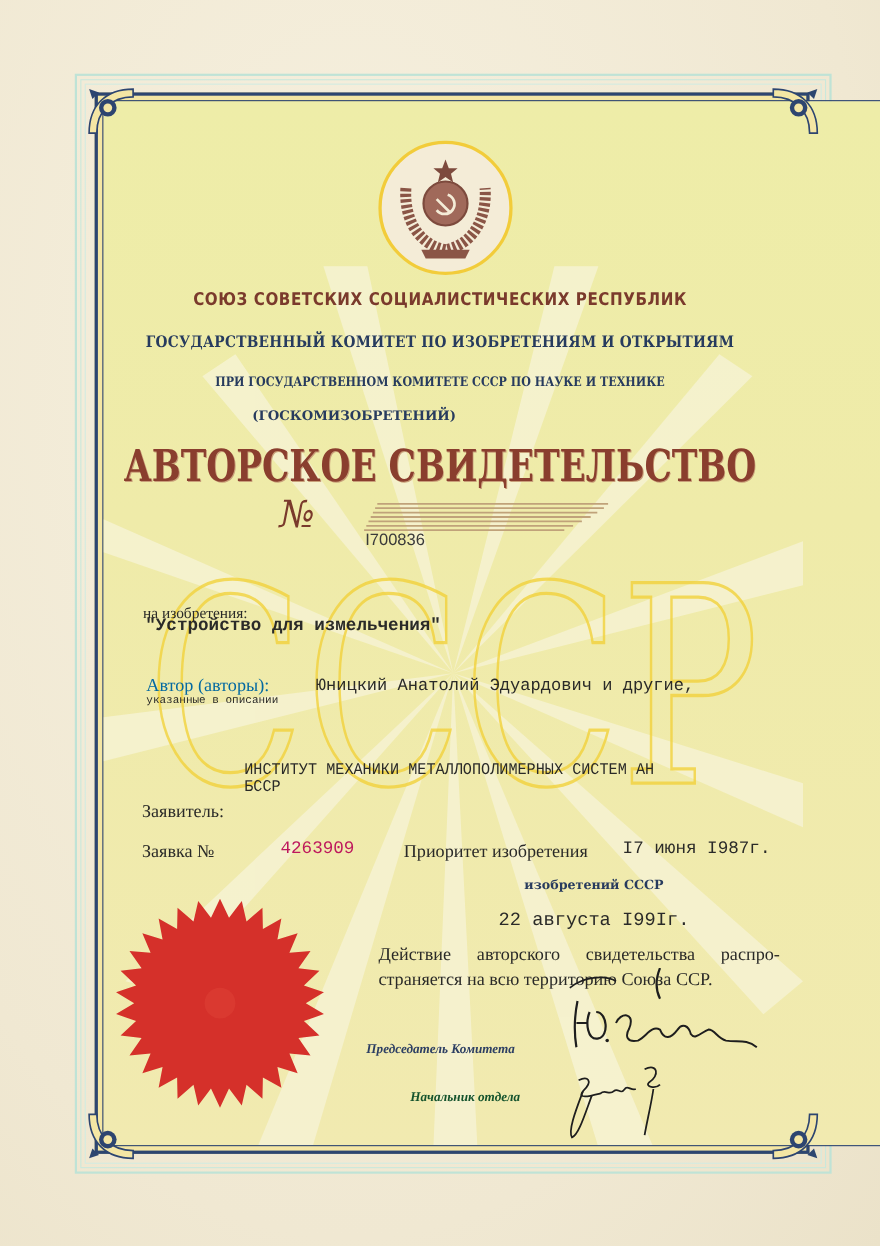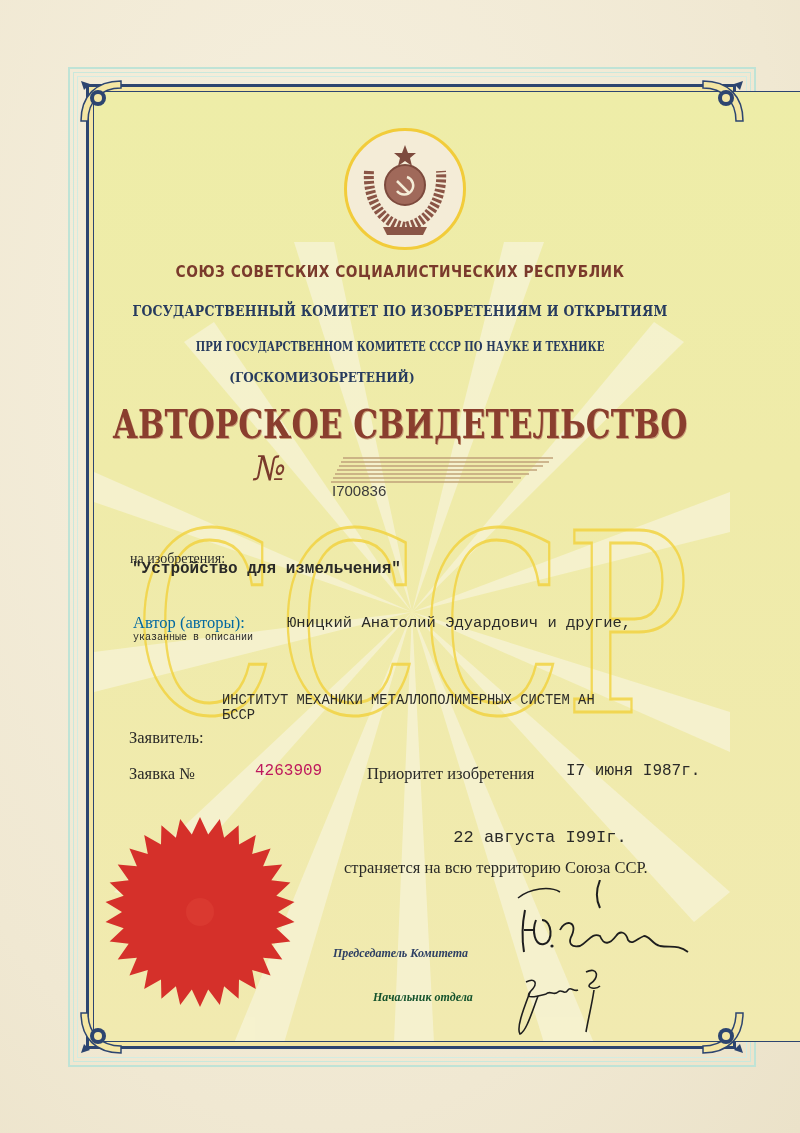--- a/index.html
+++ b/index.html
@@ -258,24 +258,26 @@
   <div>БССР</div>
 </div>
 <div class="applicant-label">Заявитель:</div>
 
 <div class="app-label">Заявка №</div>
 <div class="app-value">4263909</div>
 <div class="priority-label">Приоритет изобретения</div>
 <div class="priority-value">I7 июня I987г.</div>
 
 <div class="reg-label">
+  <div>изобретений СССР</div>
 </div>
 <div class="reg-date">22 августа I99Iг.</div>
 
 <div class="validity">
+  <span class="l1">Действие авторского свидетельства распро-</span>
   <span>страняется на всю территорию Союза ССР.</span>
 </div>
 
 <svg class="seal" viewBox="0 0 200 200">
   <polygon id="seal-poly" fill="#d5302a" points="100.0,5.0 108.2,22.4 119.8,7.1 124.1,25.8 138.6,13.2 139.0,32.5 155.8,23.1 152.2,42.0 170.6,36.4 163.1,54.2 182.3,52.5 171.3,68.3 190.4,70.6 176.3,83.8 194.5,90.1 178.0,100.0 194.5,109.9 176.3,116.2 190.4,129.4 171.3,131.7 182.3,147.5 163.1,145.8 170.6,163.6 152.2,158.0 155.8,176.9 139.0,167.5 138.6,186.8 124.1,174.2 119.8,192.9 108.2,177.6 100.0,195.0 91.8,177.6 80.2,192.9 75.9,174.2 61.4,186.8 61.0,167.5 44.2,176.9 47.8,158.0 29.4,163.6 36.9,145.8 17.7,147.5 28.7,131.7 9.6,129.4 23.7,116.2 5.5,109.9 22.0,100.0 5.5,90.1 23.7,83.8 9.6,70.6 28.7,68.3 17.7,52.5 36.9,54.2 29.4,36.4 47.8,42.0 44.2,23.1 61.0,32.5 61.4,13.2 75.9,25.8 80.2,7.1 91.8,22.4"></polygon>
   <circle cx="100" cy="100" r="14" fill="#dc3d33" opacity="0.7"></circle>
 </svg>
 
 <div class="chair-label">Председатель Комитета</div>
 <div class="dept-label">Начальник отдела</div>

